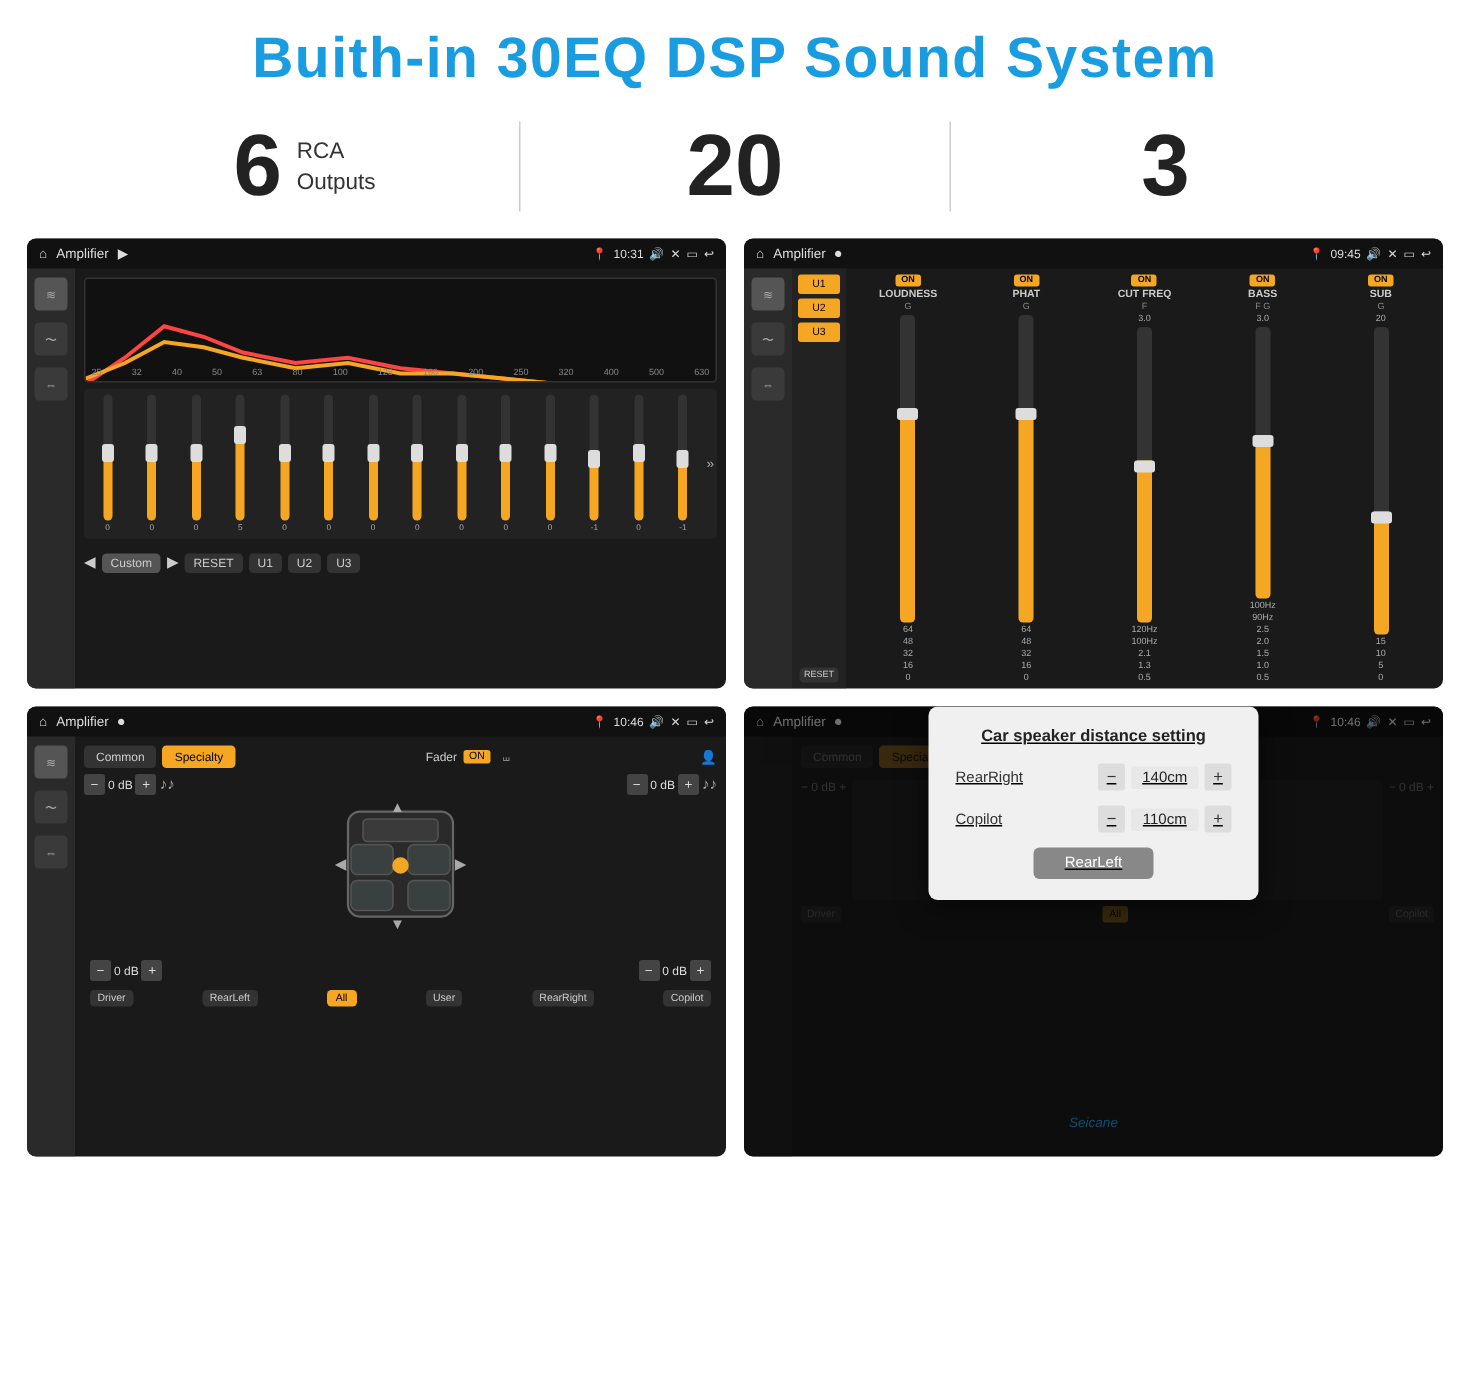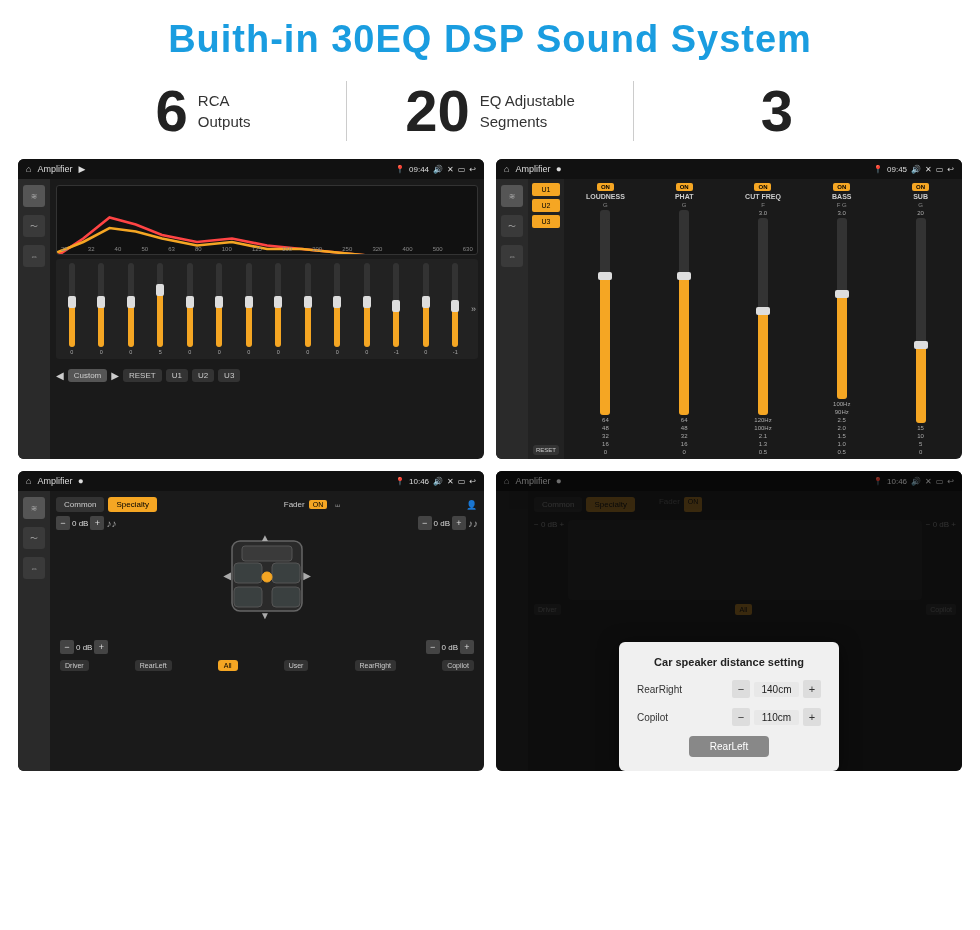--- a/index.html
+++ b/index.html
@@ -443,23 +443,24 @@
       padding: 2px 6px;
       font-size: 7px;
       cursor: pointer;
     }
 
     .dialog-overlay {
       position: absolute;
       top: 0; left: 0; right: 0; bottom: 0;
       background: rgba(0,0,0,0.5);
       display: flex;
-      align-items: flex-end;
+      align-items: flex-start;
       justify-content: center;
       z-index: 10;
+      text-decoration: underline;
     }
 
     .dialog-box {
       background: #f0f0f0;
       border-radius: 6px;
       padding: 14px 18px;
       width: 220px;
       box-shadow: 0 4px 20px rgba(0,0,0,0.5);
     }
 
@@ -552,40 +553,39 @@
 <h1 class="page-title">Buith-in 30EQ DSP Sound System</h1>
 
 <div class="stats-row">
   <div class="stat-item">
     <span class="stat-number">6</span>
     <span class="stat-label">RCA<br>Outputs</span>
   </div>
   <div class="stat-divider"></div>
   <div class="stat-item">
     <span class="stat-number">20</span>
-    <span class="stat-label">EQ Adjustable<br>Segments</span>
   </div>
   <div class="stat-divider"></div>
   <div class="stat-item">
     <span class="stat-number">3</span>
   </div>
 </div>
 
 <div class="screens-grid">
 
   <div class="screen">
     <div class="status-bar">
       <div class="status-left">
         <span>⌂</span>
         <span>Amplifier</span>
         <span>▶</span>
       </div>
       <div class="status-right">
         <span>📍</span>
-        <span>09:44</span>
+        <span>10:31</span>
         <span>🔊</span>
         <span>✕</span>
         <span>▭</span>
         <span>↩</span>
       </div>
     </div>
     <div class="screen-1-content">
       <div class="side-panel">
         <div class="side-icon active">≋</div>
         <div class="side-icon">〜</div>

